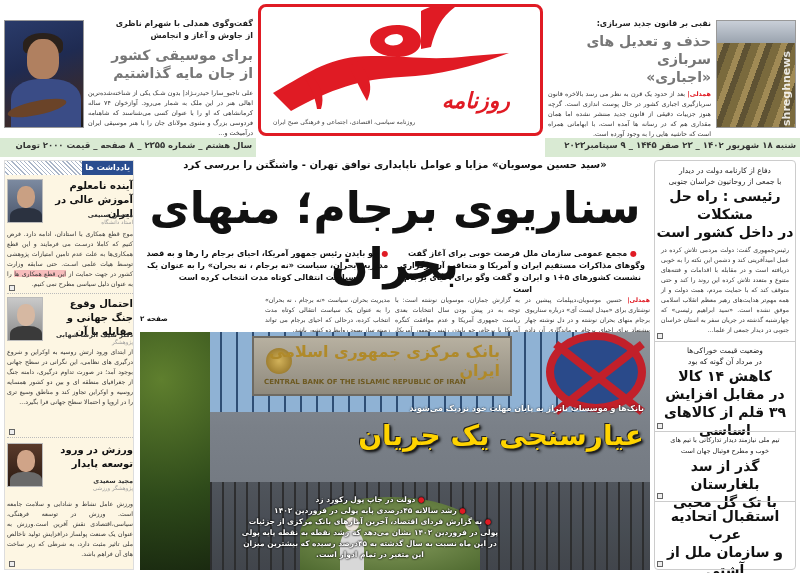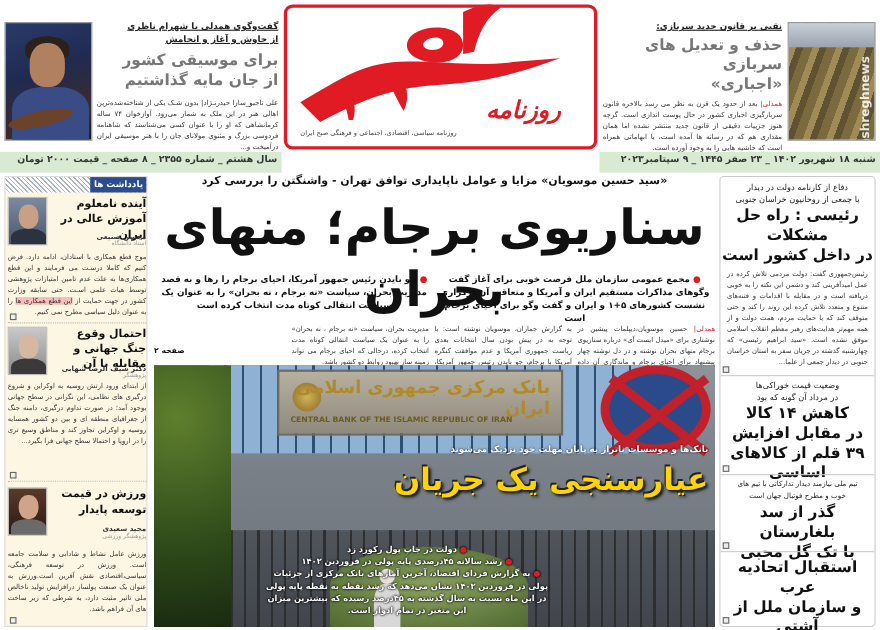--- a/index.html
+++ b/index.html
@@ -14,30 +14,30 @@
   .logo-sub { position: absolute; right: 30px; top: 80px; font-size: 22px; color: #e01b24; font-family: "DejaVu Serif", serif; font-style: italic; font-weight: bold; }
   .logo-tag { position: absolute; left: 12px; bottom: 8px; font-size: 6px; color: #444; }
 
   
   .tl-photo { left: 4px; top: 20px; width: 80px; height: 108px; background: linear-gradient(160deg,#2a3b6a 0%,#1f2b52 40%,#3b2a2a 80%,#1b1b1b 100%); border: 1px solid #999; overflow: hidden; }
   .tl-photo .face { position: absolute; left: 22px; top: 18px; width: 32px; height: 40px; border-radius: 45% 45% 40% 40%; background: #b08060; }
   .tl-photo .hair { position: absolute; left: 18px; top: 12px; width: 40px; height: 22px; border-radius: 50% 50% 30% 30%; background: #2a211b; }
   .tl-photo .body { position: absolute; left: 6px; top: 58px; width: 70px; height: 50px; border-radius: 40% 40% 0 0; background: #3a4c86; }
   .tl-photo .inst { position: absolute; left: 2px; top: 80px; width: 60px; height: 14px; border-radius: 50%; background: #6a4328; transform: rotate(-12deg); }
   .tl-text { left: 88px; top: 18px; width: 165px; text-align: right; }
-  .kicker-sm { font-size: 8px; font-weight: bold; line-height: 12px; color: #222; text-decoration: underline; }
+  .kicker-sm { font-size: 8px; font-weight: bold; line-height: 12px; color: #222; }
   .title-grey { font-size: 14px; line-height: 18px; color: #777; font-weight: bold; }
   .body-sm { font-size: 6.4px; line-height: 10px; color: #333; text-align: justify; }
 
   
   .tr-photo { left: 716px; top: 20px; width: 80px; height: 108px; border: 1px solid #999; background: repeating-linear-gradient(110deg,#7a6a3d 0 8px,#a08a55 8px 14px,#5e5233 14px 20px); overflow: hidden; }
   .tr-photo .sky { position:absolute; left:0; top:0; width:100%; height:22px; background: linear-gradient(#c9cfd8,#9aa3ae); }
   .tr-photo .wm { position:absolute; right:2px; top:30px; writing-mode: vertical-rl; transform: rotate(180deg); font-size: 11px; color: rgba(255,255,255,0.85); font-weight: bold; }
   .tr-text { left: 548px; top: 18px; width: 163px; text-align: right; }
-  .red-lead { color: #e01b24; font-weight: normal; }
+  .red-lead { color: #e01b24; font-weight: bold; }
 
   
   .bar { top: 138px; height: 19px; background: #d9ead3; font-size: 8.5px; line-height: 14px; font-weight: bold; color: #333; padding: 0 4px; }
   .bar-left { left: 0; width: 256px; text-align: right; }
   .bar-right { left: 545px; width: 255px; text-align: right; }
 
   
   .left-col { left: 4px; top: 160px; width: 130px; height: 410px; background: #fdf6e3; border: 1px solid #ddd; }
   .col-head { position:absolute; left:0; top:0; width:100%; height:14px; background: repeating-linear-gradient(45deg,#fff 0 2px,#aab6c8 2px 3px); }
   .col-head span { position:absolute; right:0; top:0; height:14px; padding: 0 3px; background:#2a4d8f; color:#fff; font-size:8px; line-height:14px; font-weight:bold; }
@@ -165,21 +165,21 @@
     <div class="txt" style="top:50px">از ابتدای ورود ارتش روسیه به اوکراین و شروع درگیری های نظامی، این نگرانی در سطح جهانی بوجود آمد؛ در صورت تداوم درگیری، دامنه جنگ از جغرافیای منطقه ای و بین دو کشور همسایه روسیه و اوکراین تجاوز کند و مناطق وسیع تری را در اروپا و احتمالا سطح جهانی فرا بگیرد...</div>
   </div>
   <div class="icon-corner" style="left:4px;top:268px"></div>
   <div class="sep" style="top:276px"></div>
 
   <div class="op" style="top:282px;height:120px">
     <div class="photo" style="background:linear-gradient(#5a3a2a,#2a1a12)">
         <div class="b" style="background:#6a6a6a"></div>
         <div class="h" style="background:#d0a488"></div>
       </div>
-    <div class="ttl">ورزش در قیمت توسعه پایدار</div>
+    <div class="ttl">ورزش در ورود توسعه پایدار</div>
     <div class="auth" style="top:34px">مجید سعیدی</div>
     <div class="role" style="top:42px">پژوهشگر ورزشی</div>
     <div class="txt" style="top:56px">ورزش عامل نشاط و شادابی و سلامت جامعه است. ورزش در توسعه فرهنگی، سیاسی،اقتصادی نقش آفرین است.ورزش به عنوان یک صنعت پولساز درافزایش تولید ناخالص ملی تاثیر مثبت دارد، به شرطی که زیر ساخت های آن فراهم باشد.</div>
   </div>
   <div class="icon-corner" style="left:4px;top:400px"></div>
 </div>
 
 <div class="abs supra">«سید حسین موسویان» مزایا و عوامل ناپایداری توافق تهران - واشنگتن را بررسی کرد</div>
 <div class="abs headline">سناریوی برجام؛ منهای بحران</div>
 <div class="abs lead lead-right"><span class="dot">● </span><span>مجمع عمومی سازمان ملل فرصت خوبی برای آغاز گفت وگوهای مذاکرات مستقیم ایران و آمریکا و متعاقب آن برگزاری نشست کشورهای ۵+۱ و ایران و گفت وگو برای احیای برجام است</span></div>

